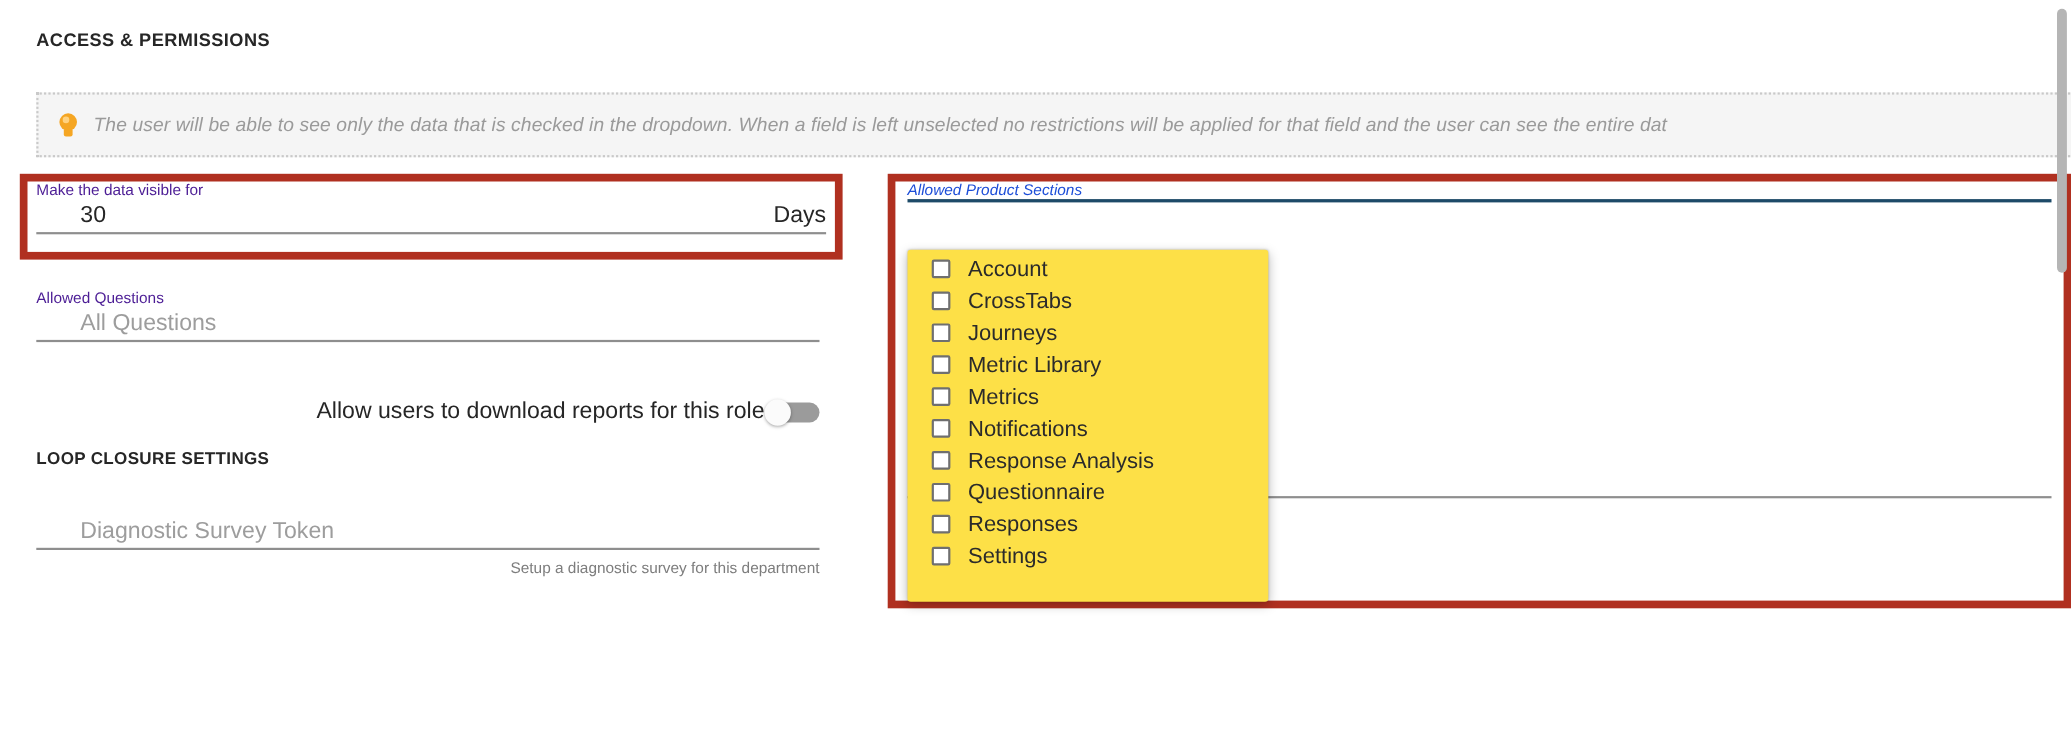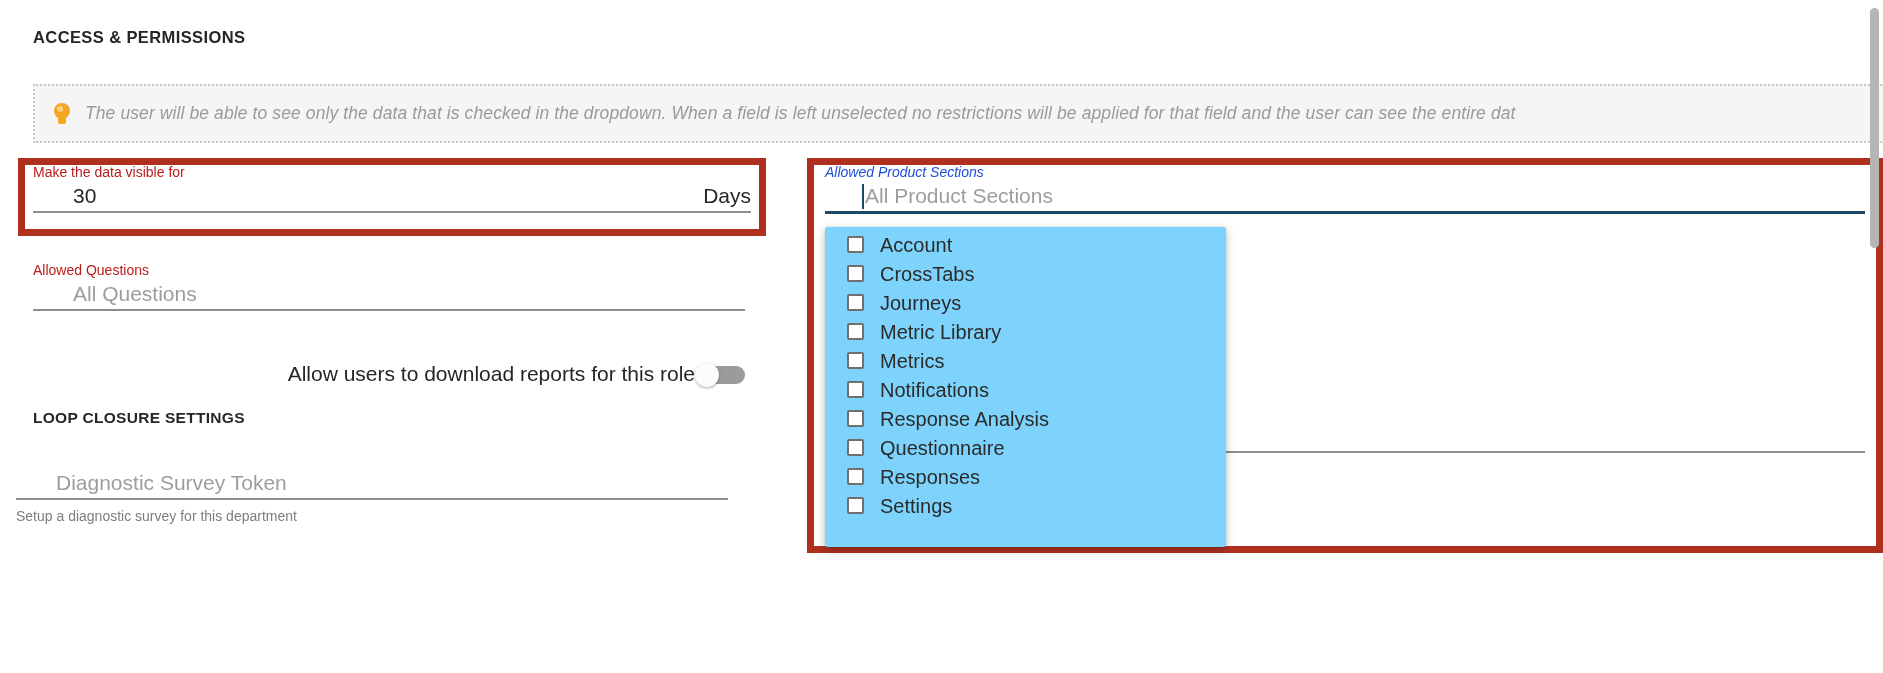--- a/index.html
+++ b/index.html
@@ -91,21 +91,21 @@
   }
   #hl-left  { left: 18px;  top: 158px; width: 748px;  height: 78px; }
   #hl-right { left: 807px; top: 158px; width: 1076px; height: 395px; }
 
   
   .field {
     position: absolute;
   }
   .field-label {
     font-size: 14px;
-    color: #b91c1c;
+    color: #4c1d95;
     line-height: 18px;
     white-space: nowrap;
   }
   .field-label.blue { color: #1d4ed8; font-style: italic; }
   .field-value {
     font-size: 21px;
     color: #262626;
     line-height: 30px;
     white-space: nowrap;
     margin-left: 40px;
@@ -184,21 +184,21 @@
     left: 33px;
     top: 409px;
     font-size: 15.5px;
     font-weight: bold;
     letter-spacing: 0.3px;
     color: #262626;
     white-space: nowrap;
   }
 
   
-  #field-token { left: 16px; top: 468px; width: 712px; }
+  #field-token { left: 33px; top: 468px; width: 712px; text-align: right; }
 
   
   #field-sections { left: 825px; top: 163px; width: 1040px; }
   #field-sections .field-value { position: relative; }
   .caret {
     display: inline-block;
     position: absolute;
     left: -3px;
     top: 3px;
     width: 2px;
@@ -214,23 +214,23 @@
     width: 1040px;
     height: 2px;
     background: #8e8e8e;
   }
 
   
   .dropdown-menu {
     position: absolute;
     left: 825px;
     top: 227px;
-    width: 401px;
+    width: 328px;
     height: 320px;
-    background: #7dd3fc;
+    background: #fde047;
     border-radius: 3px;
     box-shadow: 0 3px 10px rgba(0,0,0,0.26), 0 0 2px rgba(0,0,0,0.14);
     overflow: hidden;
     z-index: 5;
   }
   .dropdown-list {
     position: absolute;
     left: 0; top: 0;
     width: 372px;
     padding-top: 3px;
@@ -313,26 +313,20 @@
   <div class="field" id="field-token">
     <div class="field-row">
       <span class="field-value placeholder">Diagnostic Survey Token</span>
     </div>
     <div class="field-underline"></div>
     <div class="field-helper">Setup a diagnostic survey for this department</div>
   </div>
 
   <div class="field" id="field-sections">
     <div class="field-label blue">Allowed Product Sections</div>
-    <div class="field-row">
-      <span class="field-value placeholder">
-        <span class="caret"></span>
-        <span>All Product Sections</span>
-      </span>
-    </div>
     <div class="field-underline focused"></div>
   </div>
 
   <div class="ghost-underline"></div>
 
   <div class="dropdown-menu">
     <div class="dropdown-list" id="dropdown-list">
         <div class="dropdown-item">
           <span class="checkbox"></span>
           <span class="item-label">Account</span>

